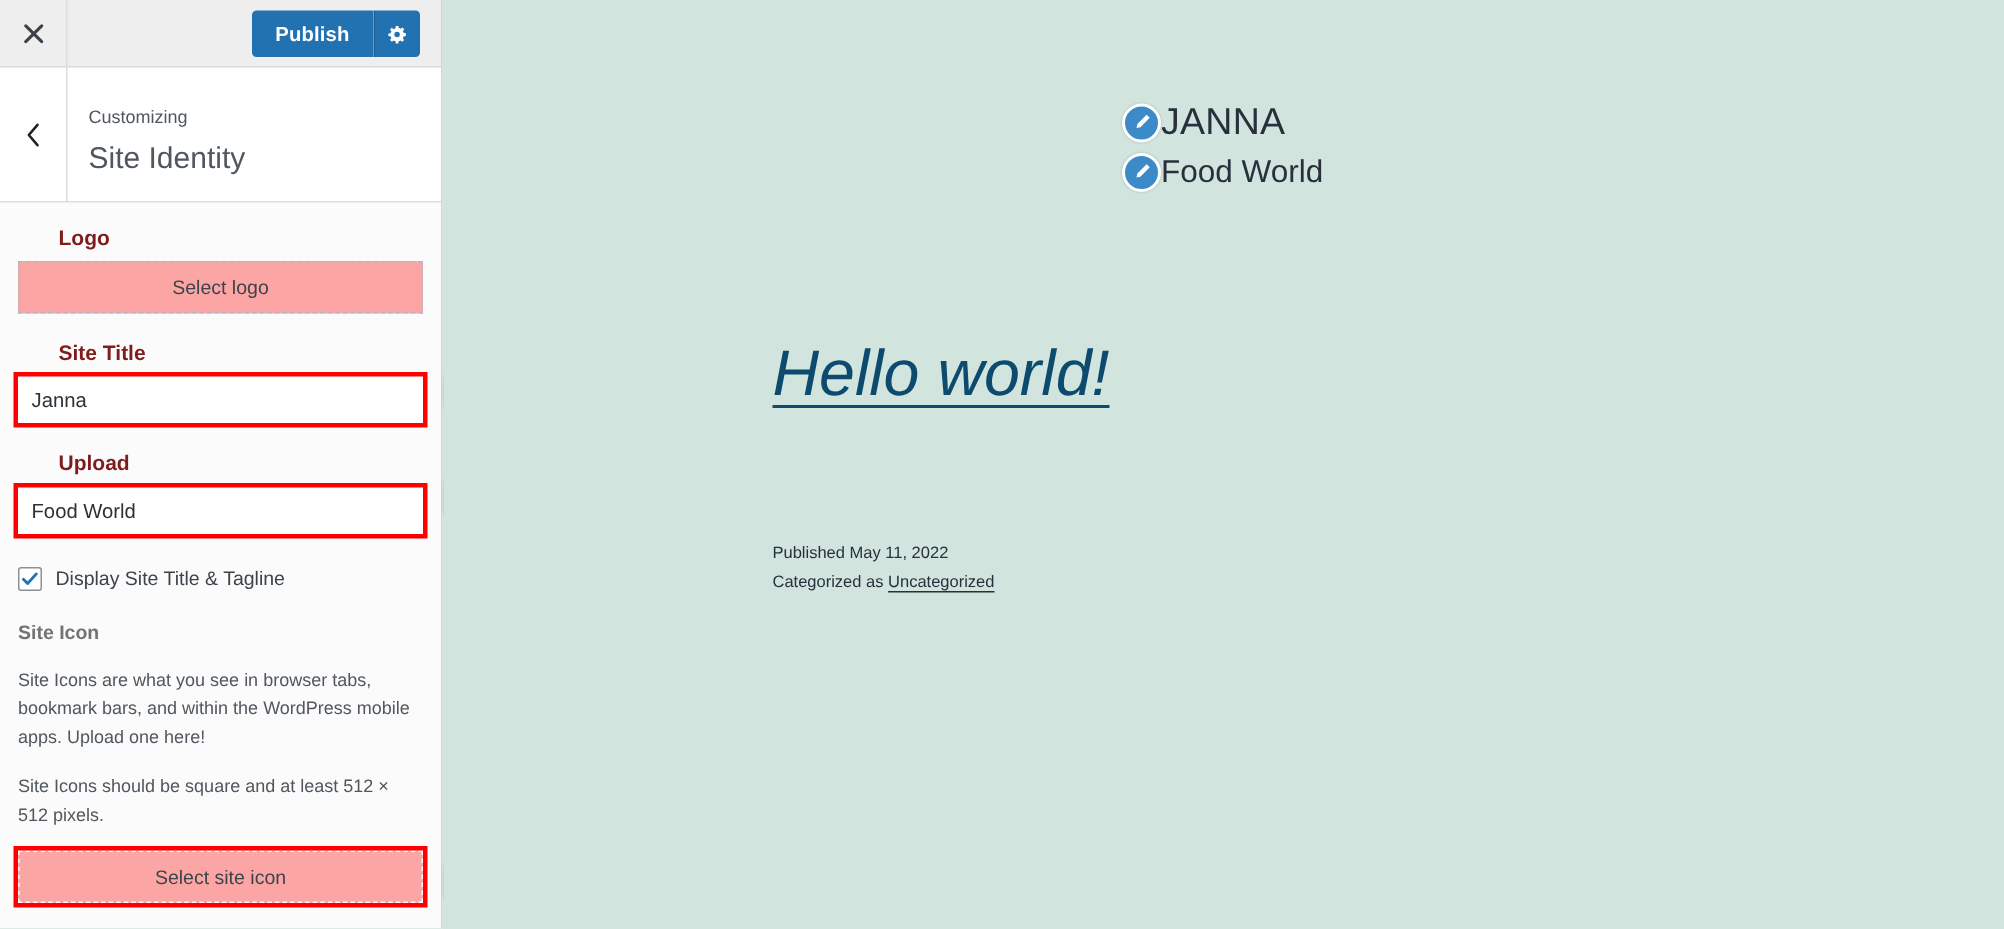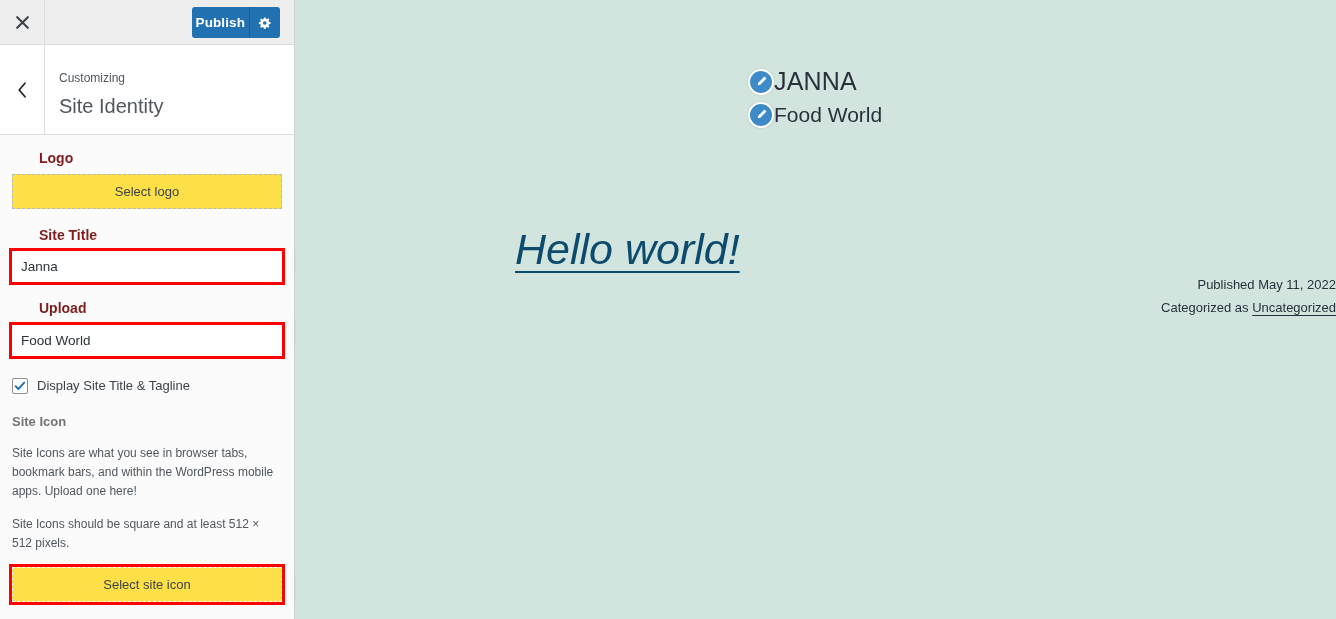--- a/index.html
+++ b/index.html
@@ -58,21 +58,21 @@
     align-items: stretch;
   }
   #publish-btn {
     background: #2271b1;
     color: #ffffff;
     border: none;
     border-radius: 3px 0 0 3px;
     font-size: 13.5px;
     font-weight: bold;
     font-family: "Liberation Sans", sans-serif;
-    padding: 0 4px;
+    padding: 0 16px;
     height: 31px;
     cursor: pointer;
     letter-spacing: .1px;
     text-align: right;
   }
   #publish-settings-btn {
     background: #2271b1;
     border: none;
     border-left: 1px solid #1c5f94;
     border-radius: 0 3px 3px 0;
@@ -132,21 +132,21 @@
     font-size: 14px;
     font-weight: bold;
     color: #7f1d1d;
     margin: 0 0 7px 0;
     line-height: 1.3;
     padding-left: 27px;
   }
   .upload-btn {
     display: block;
     width: 100%;
-    background: #fde047;
+    background: #fca5a5;
     border: 1px dashed #b4b9be;
     color: #3c434a;
     font-size: 13px;
     font-family: "Liberation Sans", sans-serif;
     padding: 9px 0;
     text-align: center;
     cursor: pointer;
     box-sizing: border-box;
     border-radius: 0;
   }
@@ -275,24 +275,24 @@
     text-decoration: underline;
     text-underline-offset: 7px;
     text-decoration-thickness: 1.5px;
     font-weight: normal;
     line-height: 1.1;
     cursor: pointer;
     display: inline-block;
     font-style: italic;
   }
   #post-meta {
-    font-size: 13px;
+    margin-top: 87px;
+    font-size: 11px;
     color: #28303d;
     line-height: 1.78;
-    text-align: right;
   }
   #post-category-link {
     color: #28303d;
     text-decoration: underline;
     text-underline-offset: 3px;
     cursor: pointer;
   }
 </style>
 </head>
 <body>

